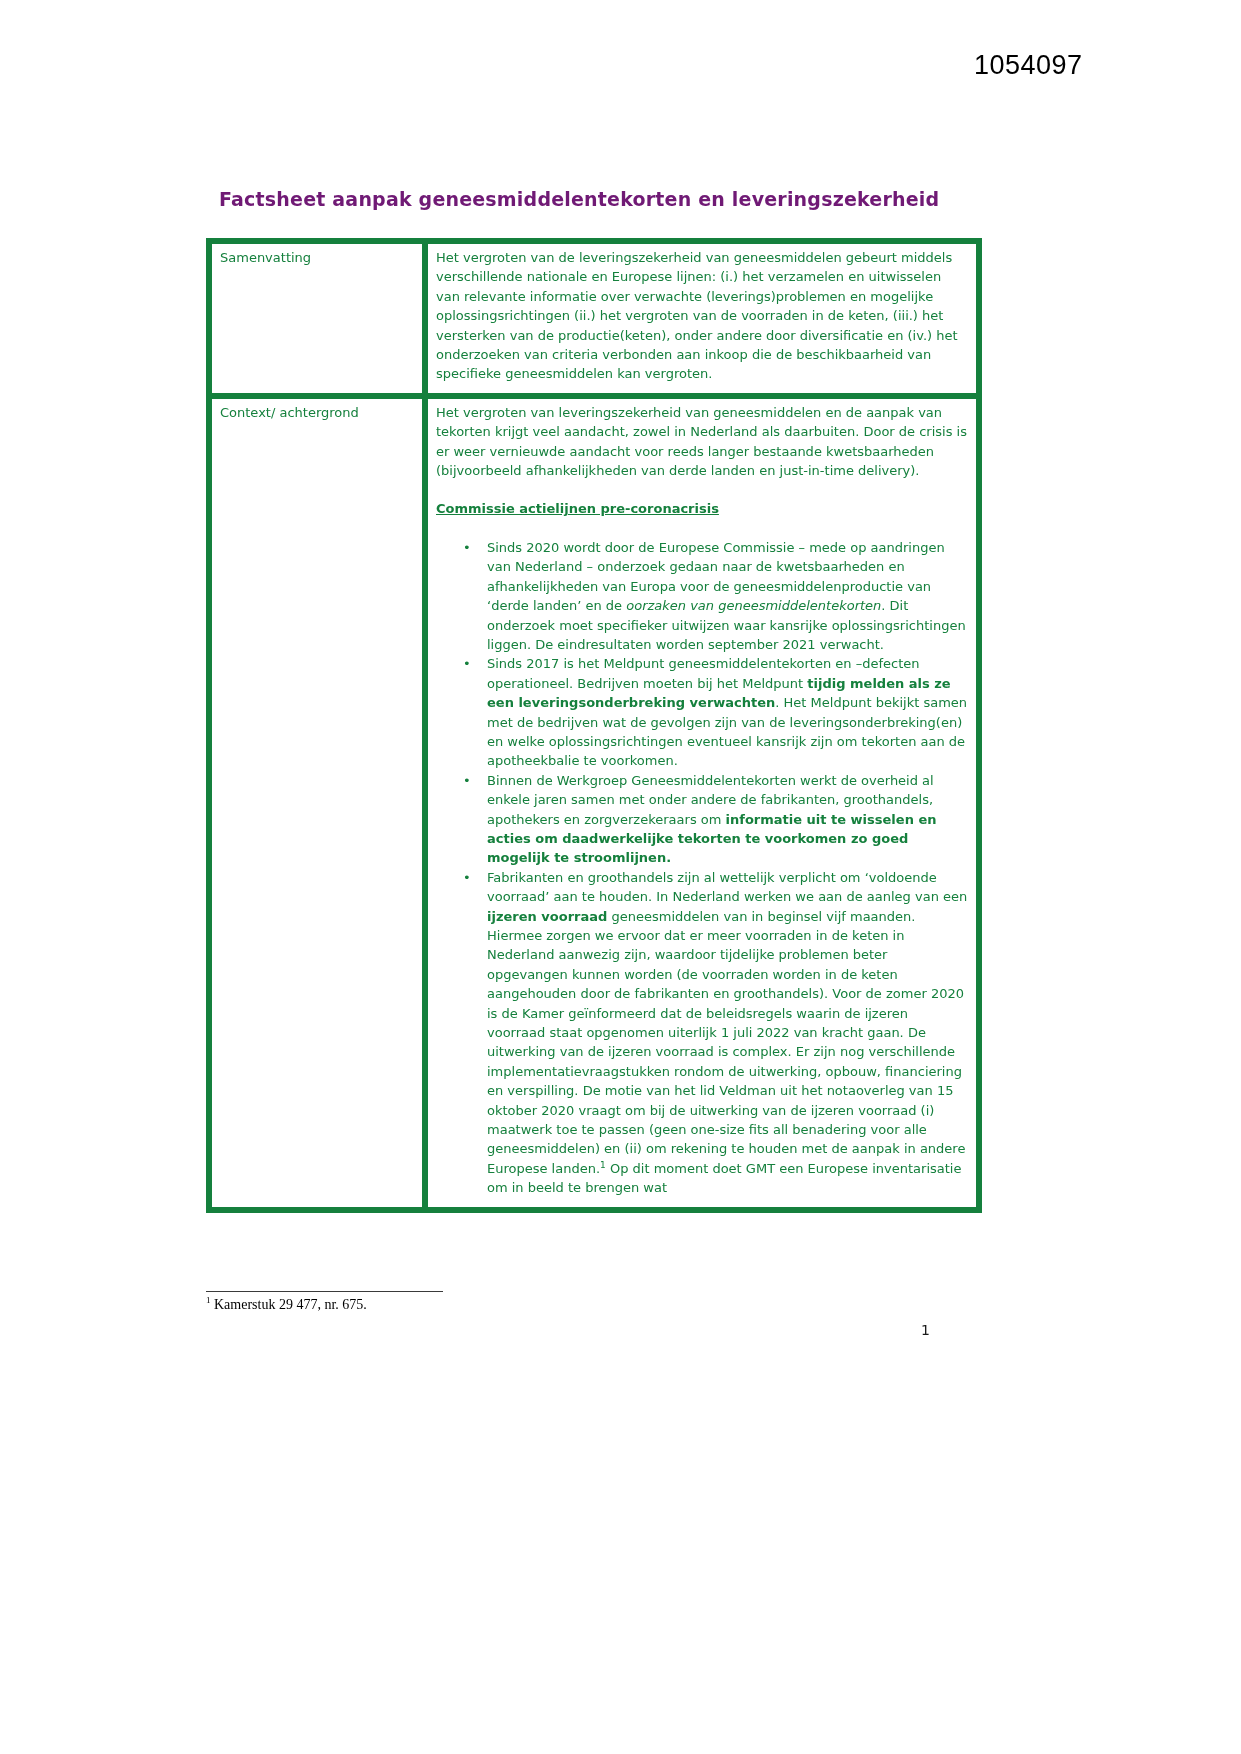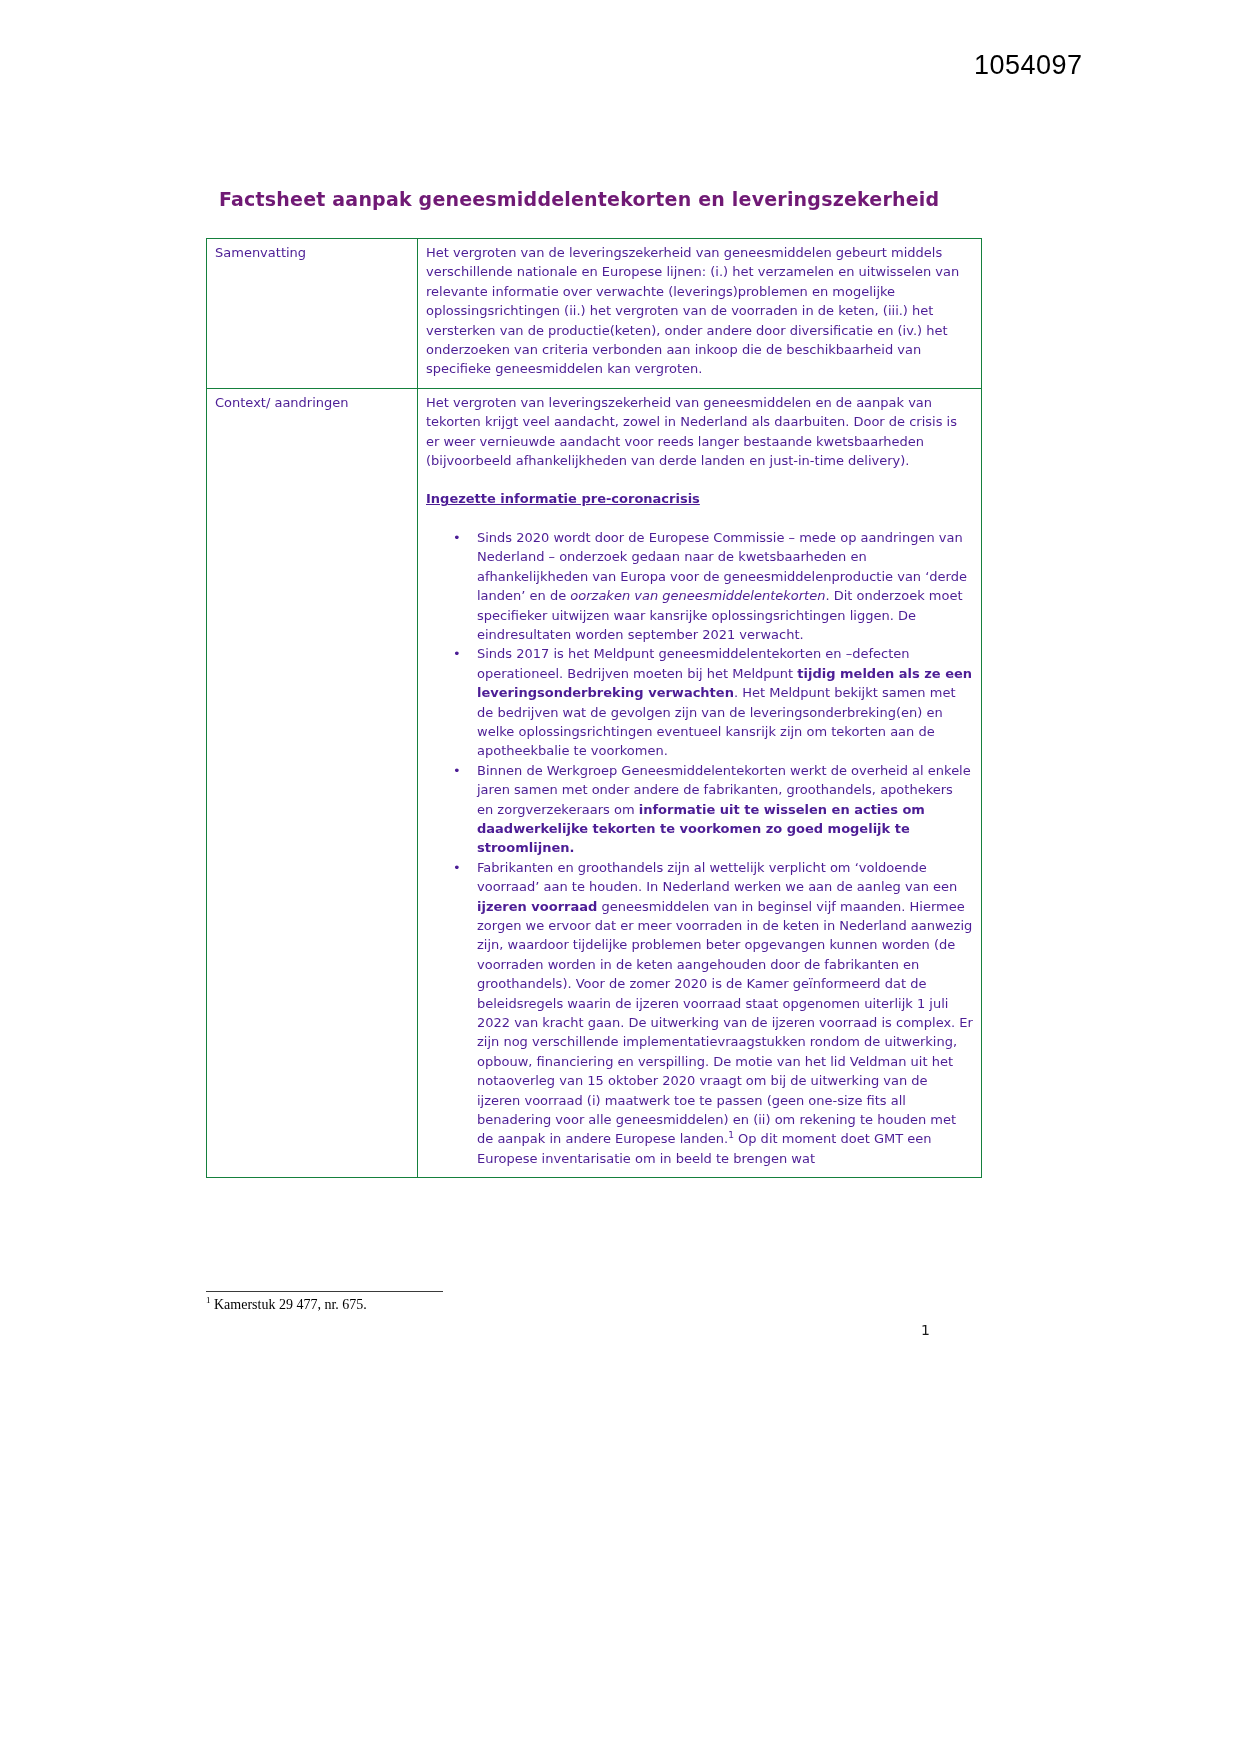--- a/index.html
+++ b/index.html
@@ -39,26 +39,26 @@
   }
   .fact-table {
     position: absolute;
     left: 190px;
     top: 238px;
     width: 776px;
     border-collapse: collapse;
     table-layout: fixed;
   }
   .fact-table td {
-    border: 1px solid #15803d;
+    border: 6px solid #15803d;
     vertical-align: top;
     font-size: 13px;
     line-height: 19.4px;
     padding: 4px 8px 9px 8px;
-    color: #4c1d95;
+    color: #15803d;
   }
   td.label-cell {
     width: 194px;
   }
   td.body-cell p {
     margin: 0;
   }
   p.intro {
     margin: 0 0 19px 0 !important;
   }
@@ -130,24 +130,24 @@
 
   <table class="fact-table">
     <tbody>
       <tr>
         <td class="label-cell">Samenvatting</td>
         <td class="body-cell">
           <p>Het vergroten van de leveringszekerheid van geneesmiddelen gebeurt middels verschillende nationale en Europese lijnen: (i.) het verzamelen en uitwisselen van relevante informatie over verwachte (leverings)problemen en mogelijke oplossingsrichtingen (ii.) het vergroten van de voorraden in de keten, (iii.) het versterken van de productie(keten), onder andere door diversificatie en (iv.) het onderzoeken van criteria verbonden aan inkoop die de beschikbaarheid van specifieke geneesmiddelen kan vergroten.</p>
         </td>
       </tr>
       <tr>
-        <td class="label-cell">Context/ aandringen</td>
+        <td class="label-cell">Context/ achtergrond</td>
         <td class="body-cell">
           <p class="intro">Het vergroten van leveringszekerheid van geneesmiddelen en de aanpak van tekorten krijgt veel aandacht, zowel in Nederland als daarbuiten. Door de crisis is er weer vernieuwde aandacht voor reeds langer bestaande kwetsbaarheden (bijvoorbeeld afhankelijkheden van derde landen en just-in-time delivery).</p>
-          <p class="section-heading">Ingezette informatie pre-coronacrisis</p>
+          <p class="section-heading">Commissie actielijnen pre-coronacrisis</p>
           <ul class="bullets">
             <li><span>Sinds 2020 wordt door de Europese Commissie – mede op aandringen van Nederland – onderzoek gedaan naar de kwetsbaarheden en afhankelijkheden van Europa voor de geneesmiddelenproductie van ‘derde landen’ en de </span><span class="bi">oorzaken van geneesmiddelentekorten</span><span>. Dit onderzoek moet specifieker uitwijzen waar kansrijke oplossingsrichtingen liggen. De eindresultaten worden september 2021 verwacht.</span></li>
             <li><span>Sinds 2017 is het Meldpunt geneesmiddelentekorten en –defecten operationeel. Bedrijven moeten bij het Meldpunt </span><span class="b">tijdig melden als ze een leveringsonderbreking verwachten</span><span>. Het Meldpunt bekijkt samen met de bedrijven wat de gevolgen zijn van de leveringsonderbreking(en) en welke oplossingsrichtingen eventueel kansrijk zijn om tekorten aan de apotheekbalie te voorkomen.</span></li>
             <li><span>Binnen de Werkgroep Geneesmiddelentekorten werkt de overheid al enkele jaren samen met onder andere de fabrikanten, groothandels, apothekers en zorgverzekeraars om </span><span class="b">informatie uit te wisselen en acties om daadwerkelijke tekorten te voorkomen zo goed mogelijk te stroomlijnen.</span></li>
             <li><span>Fabrikanten en groothandels zijn al wettelijk verplicht om ‘voldoende voorraad’ aan te houden. In Nederland werken we aan de aanleg van een </span><span class="b">ijzeren voorraad</span><span> geneesmiddelen van in beginsel vijf maanden. Hiermee zorgen we ervoor dat er meer voorraden in de keten in Nederland aanwezig zijn, waardoor tijdelijke problemen beter opgevangen kunnen worden (de voorraden worden in de keten aangehouden door de fabrikanten en groothandels). Voor de zomer 2020 is de Kamer geïnformeerd dat de beleidsregels waarin de ijzeren voorraad staat opgenomen uiterlijk 1 juli 2022 van kracht gaan. De uitwerking van de ijzeren voorraad is complex. Er zijn nog verschillende implementatievraagstukken rondom de uitwerking, opbouw, financiering en verspilling. De motie van het lid Veldman uit het notaoverleg van 15 oktober 2020 vraagt om bij de uitwerking van de ijzeren voorraad (i) </span><span class="u">maatwerk</span><span> toe te passen (geen one-size fits all benadering voor alle geneesmiddelen) en (ii) om rekening te houden met </span><span class="u">de aanpak in andere Europese landen</span><span>.</span><sup class="fn-ref">1</sup><span> Op dit moment doet GMT een Europese inventarisatie om in beeld te brengen wat</span></li>
           </ul>
         </td>
       </tr>
     </tbody>
   </table>

